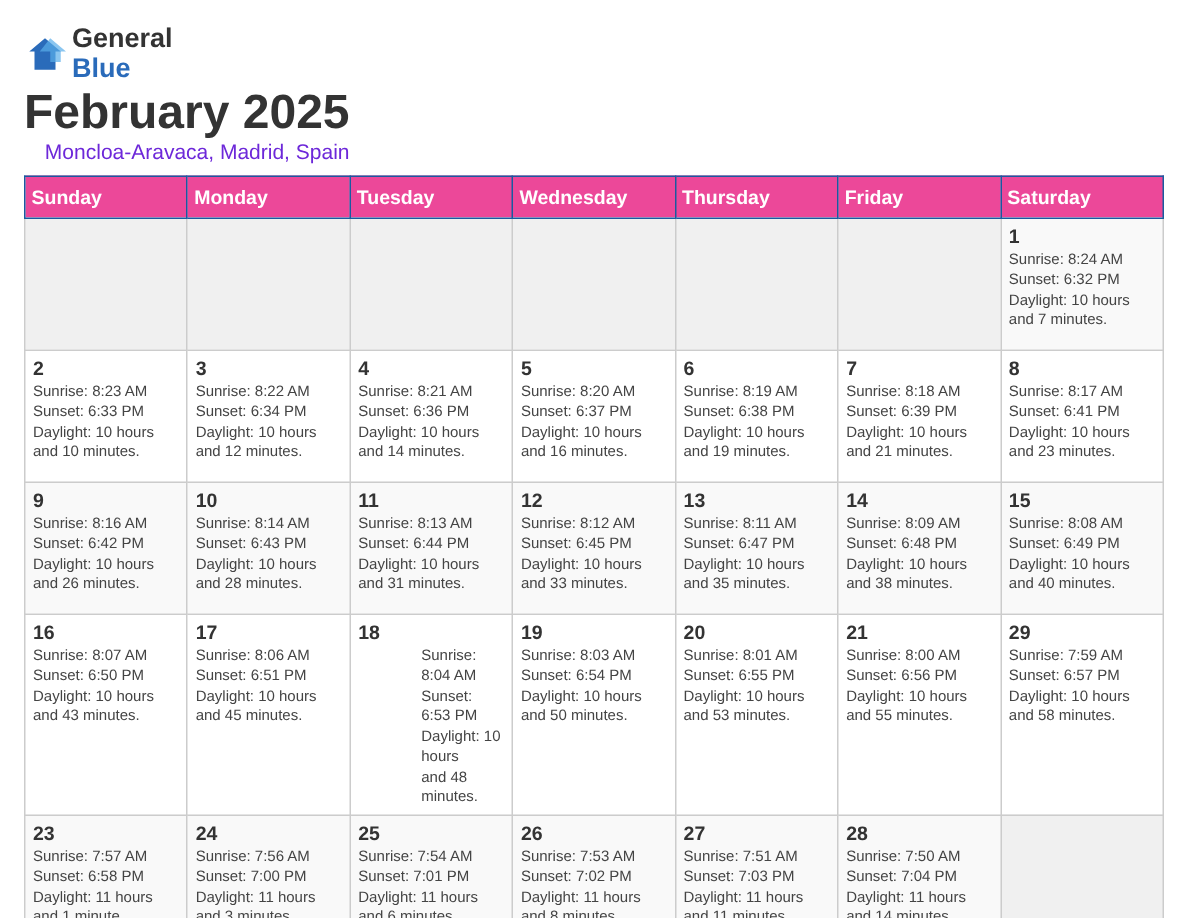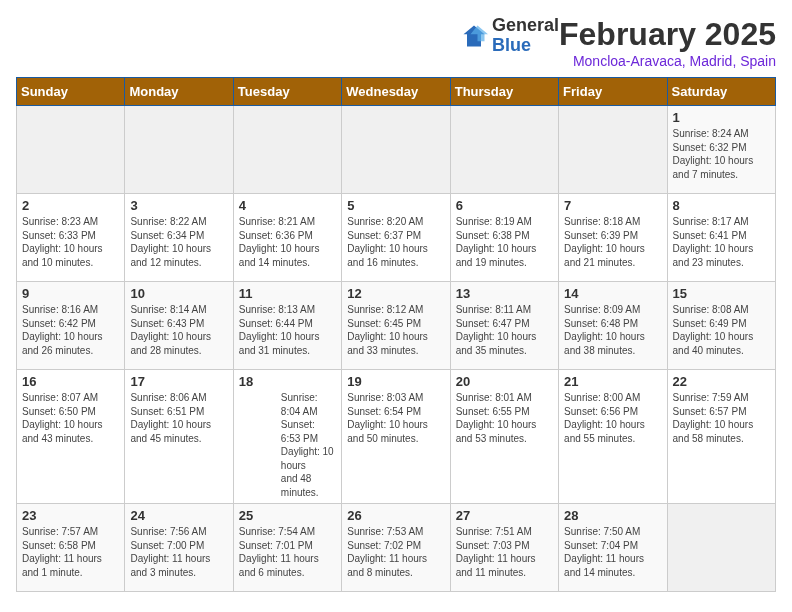--- a/index.html
+++ b/index.html
@@ -5,23 +5,24 @@
     * { margin: 0; padding: 0; box-sizing: border-box; }
     body {
       font-family: Arial, sans-serif;
       background: #fff;
       width: 792px;
       min-height: 612px;
       padding: 16px;
     }
     .header {
       display: flex;
-      justify-content: flex-end;
+      justify-content: center;
       align-items: flex-start;
       margin-bottom: 8px;
+      flex-direction: column;
     }
     .logo {
       display: flex;
       align-items: center;
       gap: 4px;
     }
     .logo-text {
       display: flex;
       flex-direction: column;
       line-height: 1.1;
@@ -51,21 +52,21 @@
     .location {
       font-size: 14px;
       color: #6d28d9;
     }
     .calendar {
       width: 100%;
       border-collapse: collapse;
       border: 1px solid #ccc;
     }
     .calendar th {
-      background: #a16207;
+      background: #ec4899;
       color: #fff;
       font-size: 13px;
       font-weight: bold;
       padding: 6px 4px;
       text-align: left;
       border: 1px solid #1a5aa0;
     }
     .calendar td {
       vertical-align: top;
       border: 1px solid #ccc;
@@ -284,21 +285,21 @@
 and 53 minutes.</div>
         </td>
         <td>
           <span class="day-num">21</span>
           <div class="day-info" style="white-space: pre-line;">Sunrise: 8:00 AM
 Sunset: 6:56 PM
 Daylight: 10 hours
 and 55 minutes.</div>
         </td>
         <td>
-          <span class="day-num">22</span>
+          <span class="day-num">29</span>
           <div class="day-info" style="white-space: pre-line;">Sunrise: 7:59 AM
 Sunset: 6:57 PM
 Daylight: 10 hours
 and 58 minutes.</div>
         </td>
       </tr>
       <tr>
         <td>
           <span class="day-num">23</span>
           <div class="day-info" style="white-space: pre-line;">Sunrise: 7:57 AM

